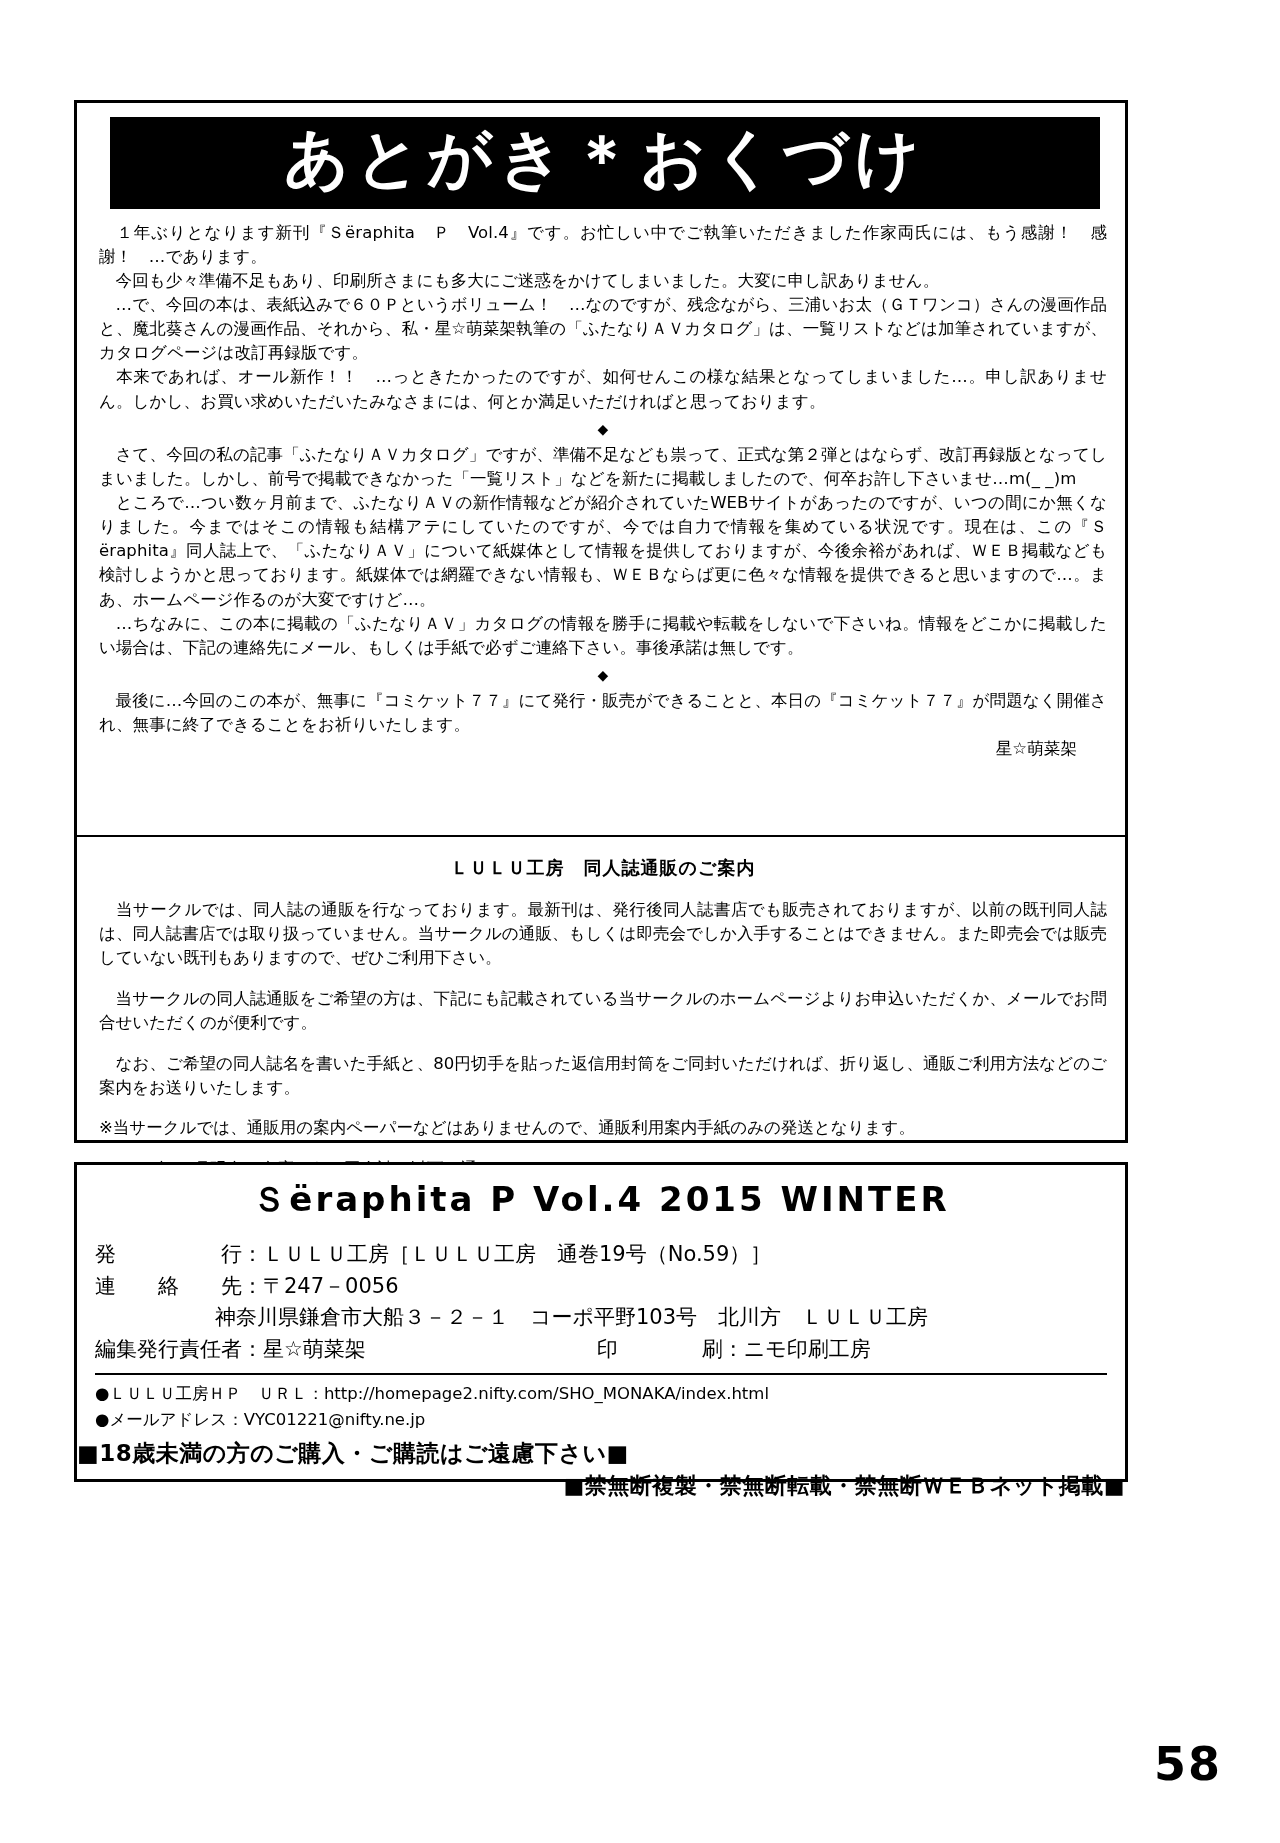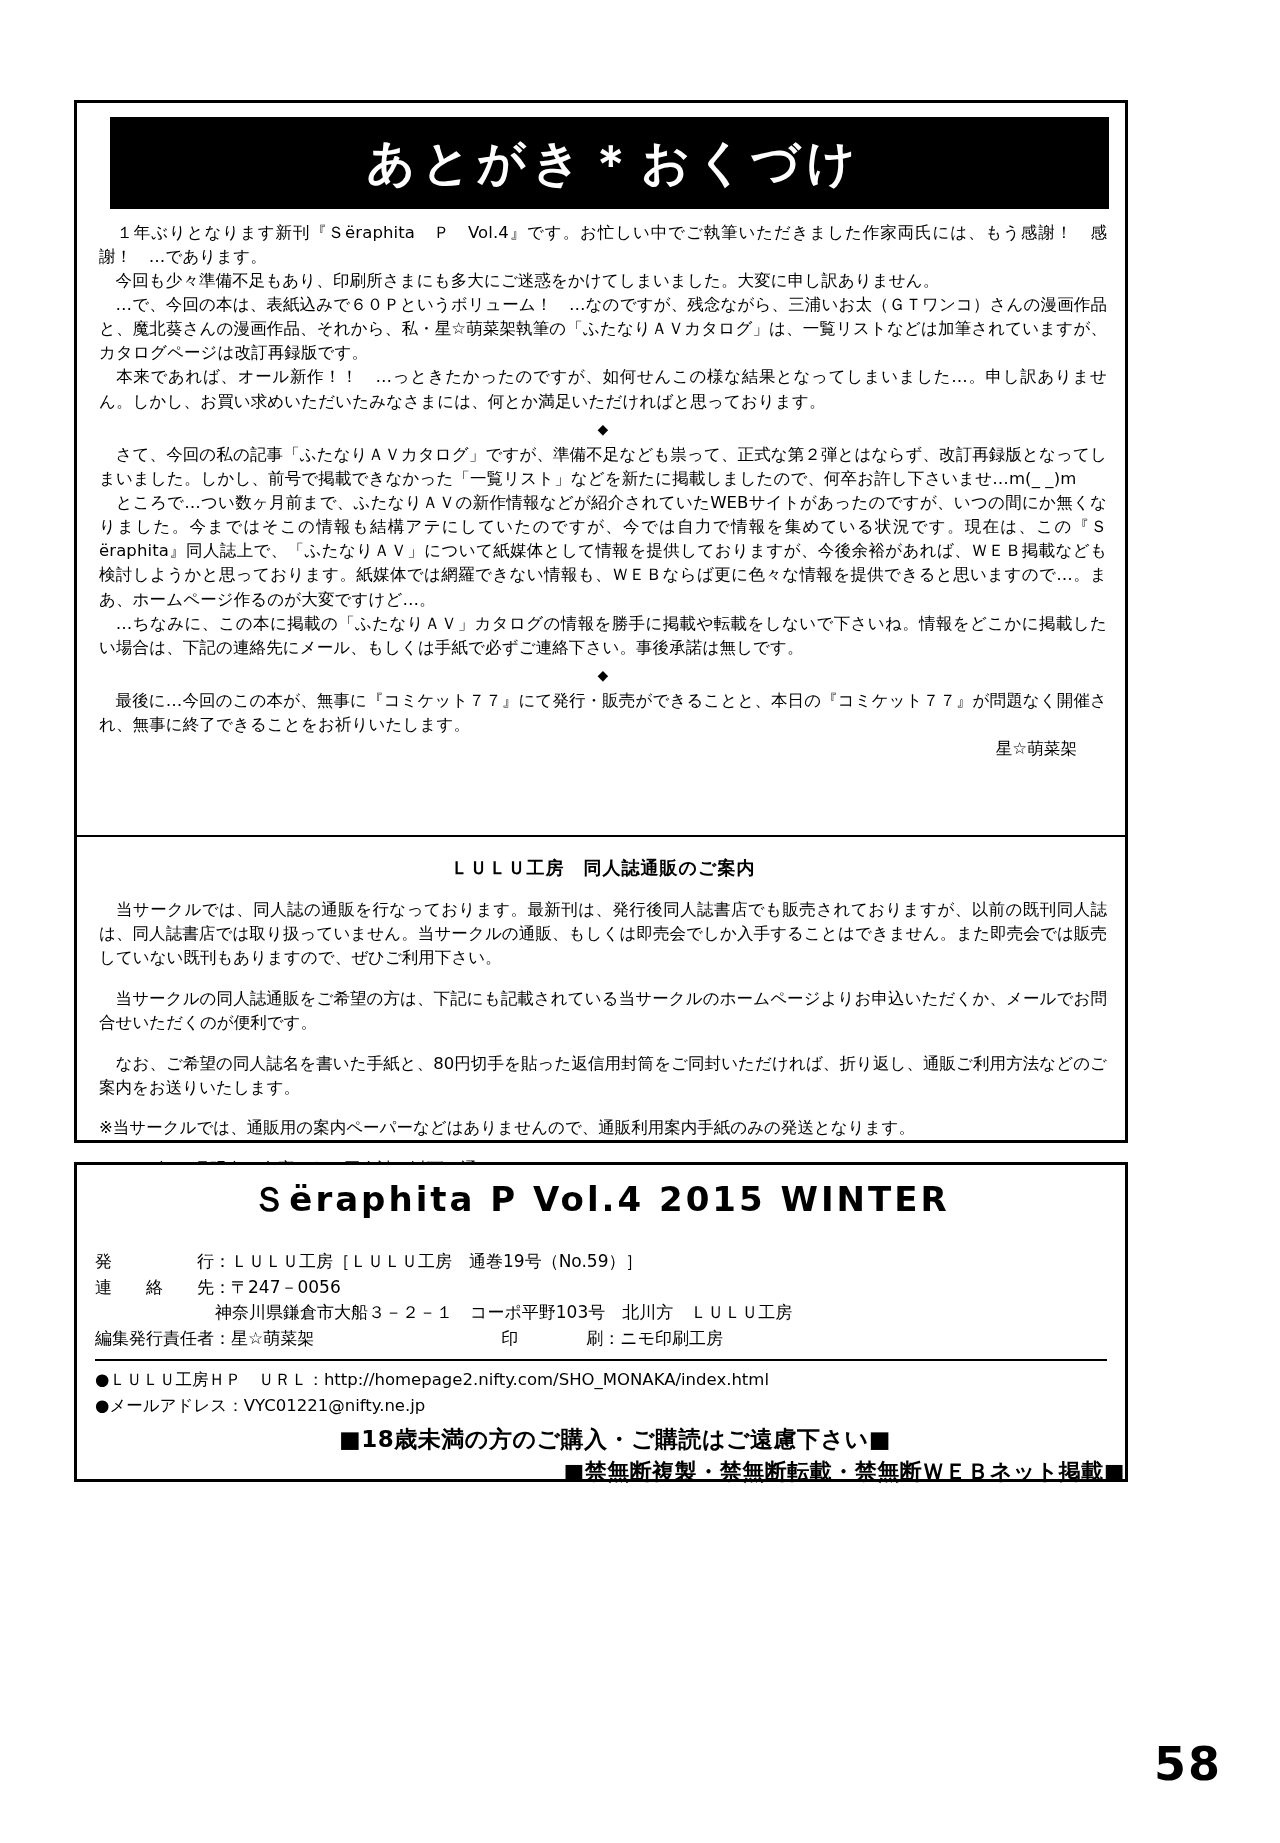--- a/index.html
+++ b/index.html
@@ -40,25 +40,24 @@
     left: 33px;
     top: 14px;
     width: 990px;
     height: 92px;
     background: #000000;
     color: #ffffff;
     display: flex;
     align-items: center;
     justify-content: center;
     letter-spacing: 6px;
-    font-size: 48px;
-    font-weight: bold;
-    font-family: Liberation Sans, sans-serif;
+    font-size: 64px;
+    font-weight: bold;
+    font-family: Liberation Mono, monospace;
     line-height: 1;
-    padding-left: 9px;
   }
 
   
   .body-text {
     position: absolute;
     left: 22px;
     top: 118px;
     width: 1008px;
     font-size: 16.5px;
     line-height: 1.46;
@@ -128,47 +127,46 @@
   }
   .colophon-title {
     text-align: center;
     font-size: 34px;
     font-weight: bold;
     letter-spacing: 3px;
     margin-top: 12px;
     font-family: "DejaVu Sans", "Liberation Sans", sans-serif;
   }
   .colophon-lines {
-    margin-top: 26px;
+    margin-top: 16px;
     padding: 0 18px;
-    font-size: 17px;
+    font-size: 21px;
     line-height: 1.5;
     font-family: "DejaVu Sans", "Liberation Sans", sans-serif;
   }
   .cl-row { white-space: pre; }
   .cl-indent { padding-left: 120px; }
   .col-rule {
     margin: 8px 18px 6px 18px;
     height: 2px;
     background: #000;
   }
   .colophon-contact {
     padding: 0 18px;
     font-size: 16.5px;
     line-height: 1.55;
     font-family: "DejaVu Sans", "Liberation Sans", sans-serif;
   }
   .warn {
-    text-align: center;
+    text-align: left;
     font-weight: bold;
     font-size: 23px;
     letter-spacing: 0.5px;
     margin-top: 6px;
     font-family: "DejaVu Sans", "Liberation Sans", sans-serif;
-    margin-left: 28px;
   }
   .warn2 {
     text-align: right;
     font-weight: bold;
     font-size: 22px;
     letter-spacing: 0.5px;
     margin-top: 2px;
     font-family: "DejaVu Sans", "Liberation Sans", sans-serif;
   }
 

